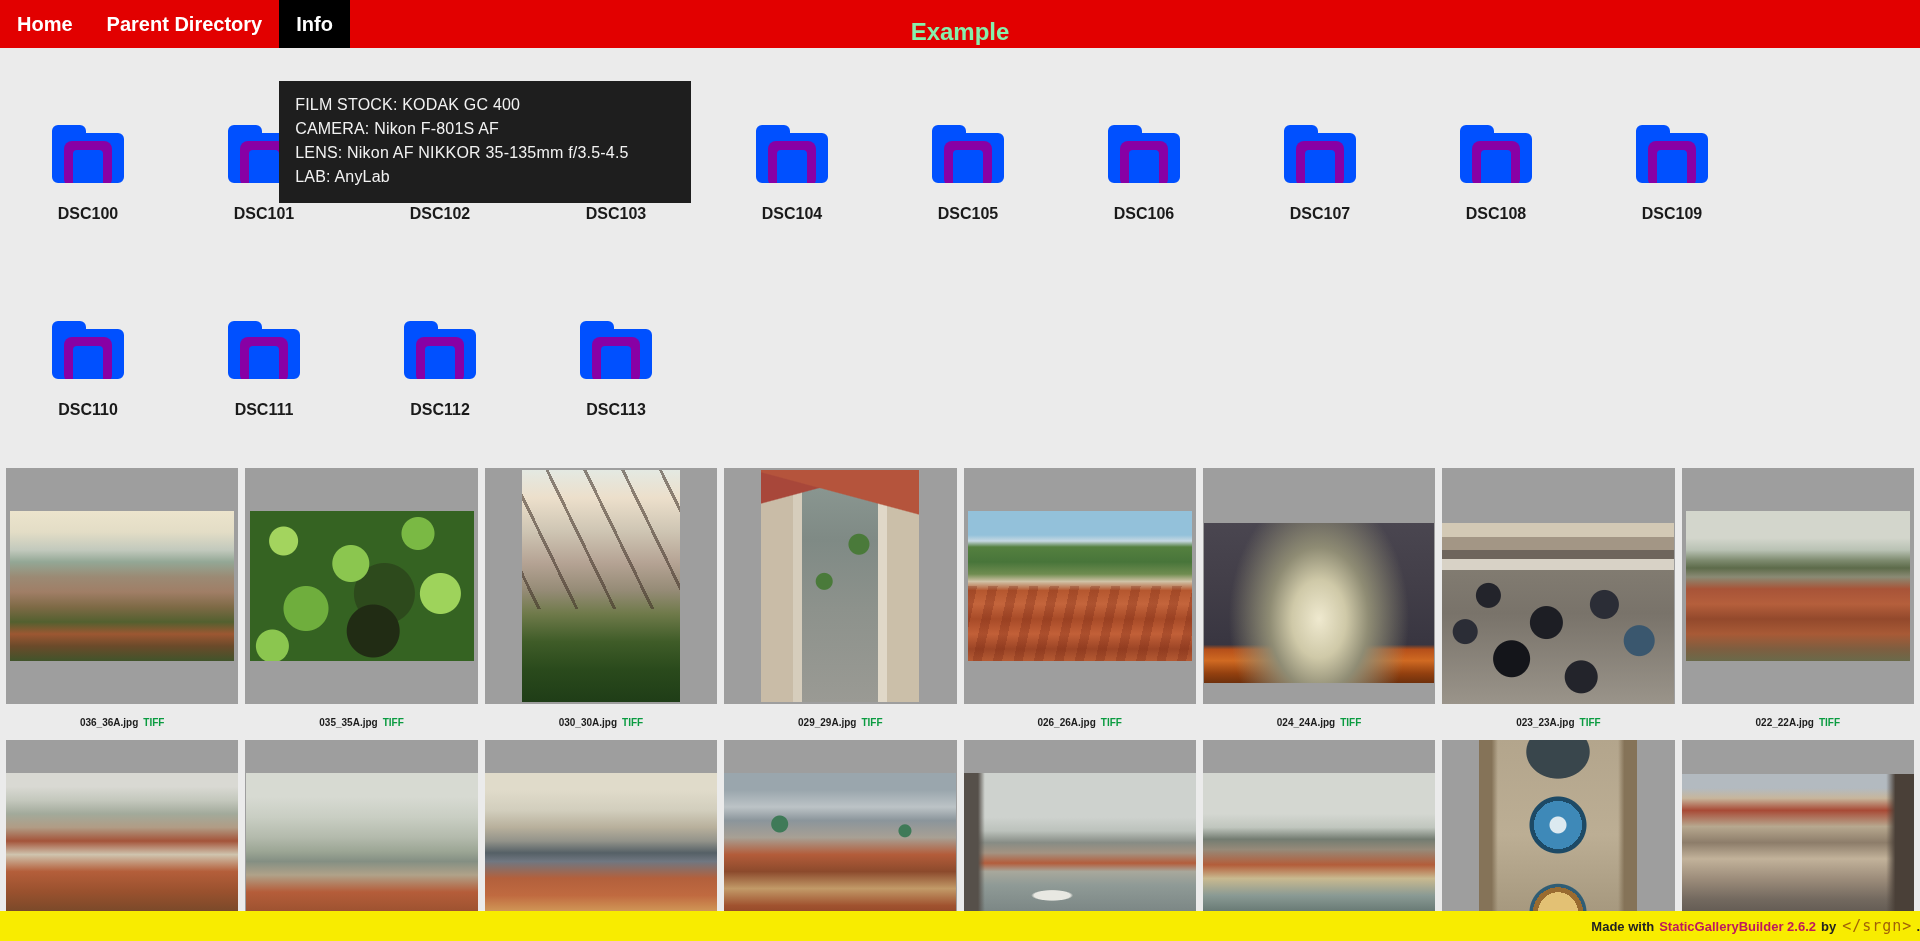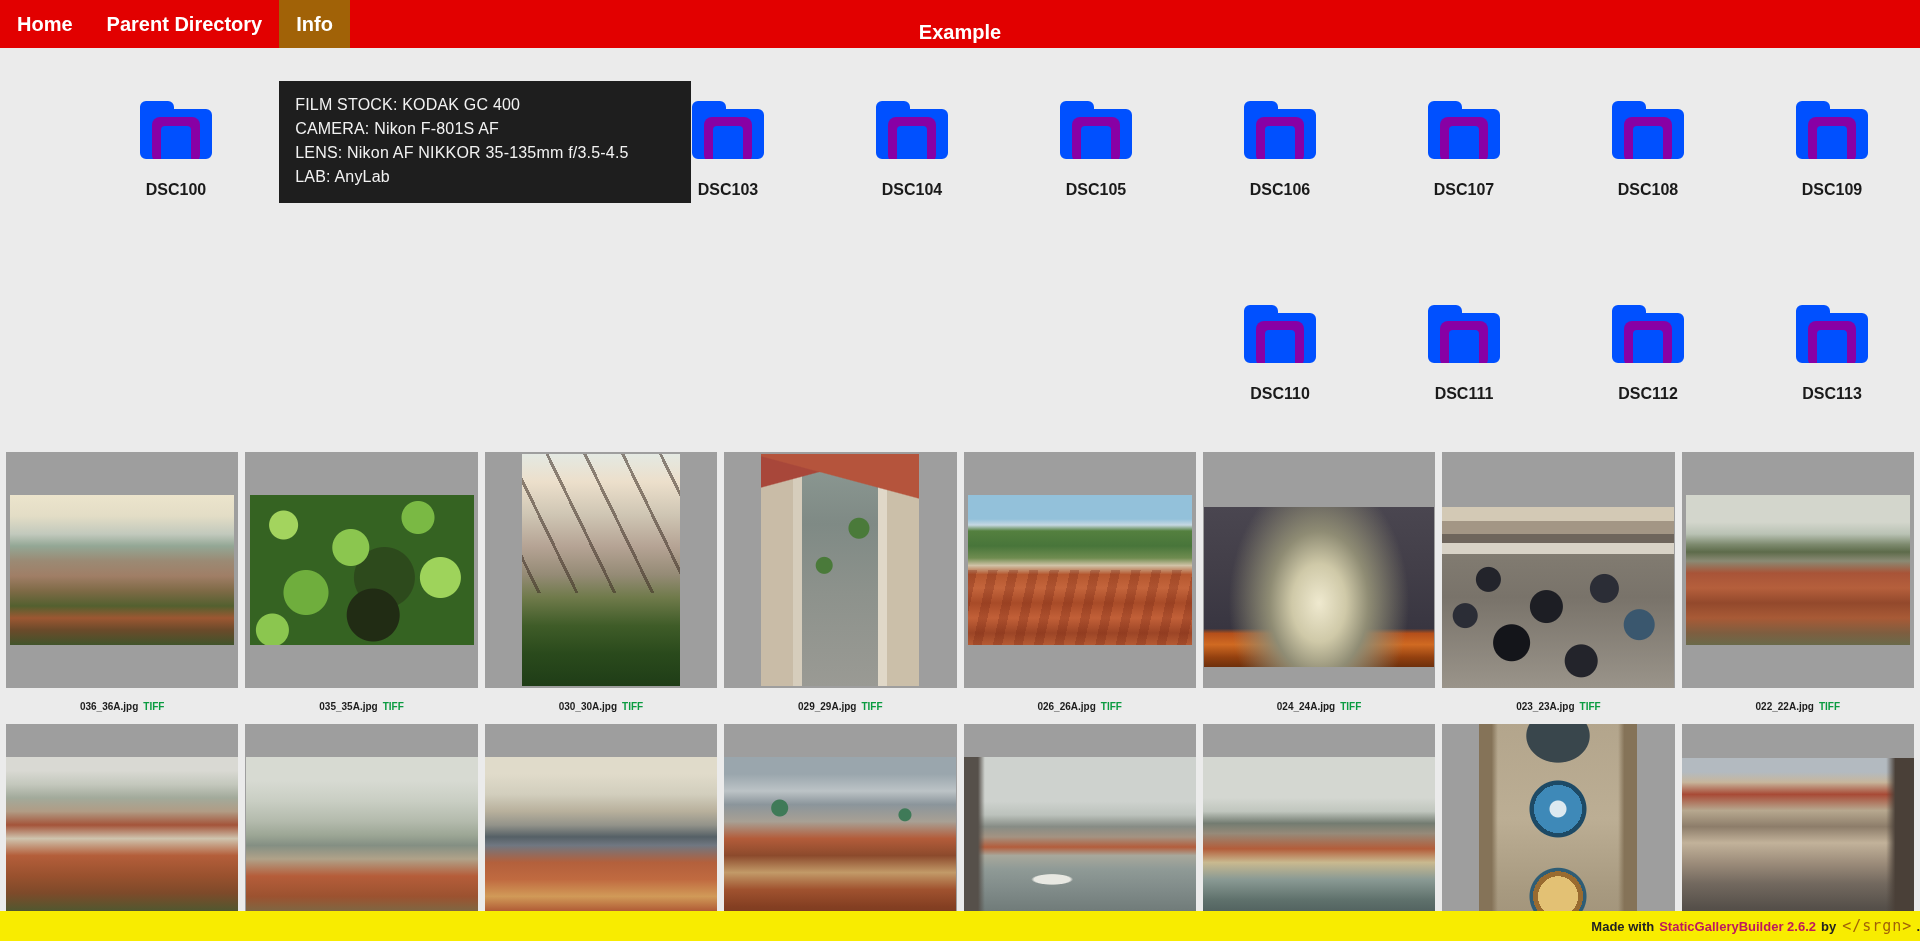--- a/index.html
+++ b/index.html
@@ -7,33 +7,33 @@
     width:1920px;height:941px;position:relative;overflow:hidden;
     background:#ebebeb;
     font-family:"Liberation Sans","DejaVu Sans",sans-serif;
   }
   
   .nav{height:48px;background:#e20000;display:flex;align-items:stretch;position:relative;z-index:5;}
   .nav-item{
     display:flex;align-items:center;padding:0 17px;color:#fff;
     font-weight:bold;font-size:20px;cursor:pointer;position:relative;
   }
-  .nav-item.active{background:#a16207;}
+  .nav-item.active{background:#000000;}
   .nav-title{
     position:absolute;left:50%;top:0;transform:translateX(-50%);
-    height:64px;display:flex;align-items:center;color:#ffffff;font-weight:bold;font-size:20px;
+    height:64px;display:flex;align-items:center;color:#86efac;font-weight:bold;font-size:24px;
   }
   
   .tooltip{
     position:absolute;left:0;top:48px;background:#1e1e1e;color:#f2f2f2;
     padding:12px 16px 14px 16px;font-size:16px;font-weight:500;line-height:24px;
     white-space:nowrap;z-index:20;letter-spacing:.2px;min-width:380px;margin-top:33px;
   }
   
-  .folders{display:flex;flex-wrap:wrap;justify-content:flex-end;padding-top:0;gap:8px;}
+  .folders{display:flex;flex-wrap:wrap;justify-content:flex-start;padding-top:24px;}
   .folder{width:176px;margin:45px 0;text-align:center;cursor:pointer;}
   .folder svg{display:block;margin:0 auto;}
   .folder-label{margin-top:21px;font-size:16px;font-weight:bold;color:#1a1a1a;line-height:19px;}
   
   .gallery{
     display:grid;grid-template-columns:repeat(8,1fr);
     column-gap:7px;row-gap:0;padding:4px 6px 0 6px;
   }
   .cell{min-width:0;}
   .tile{height:236px;background:#9e9e9e;overflow:hidden;cursor:pointer;}

